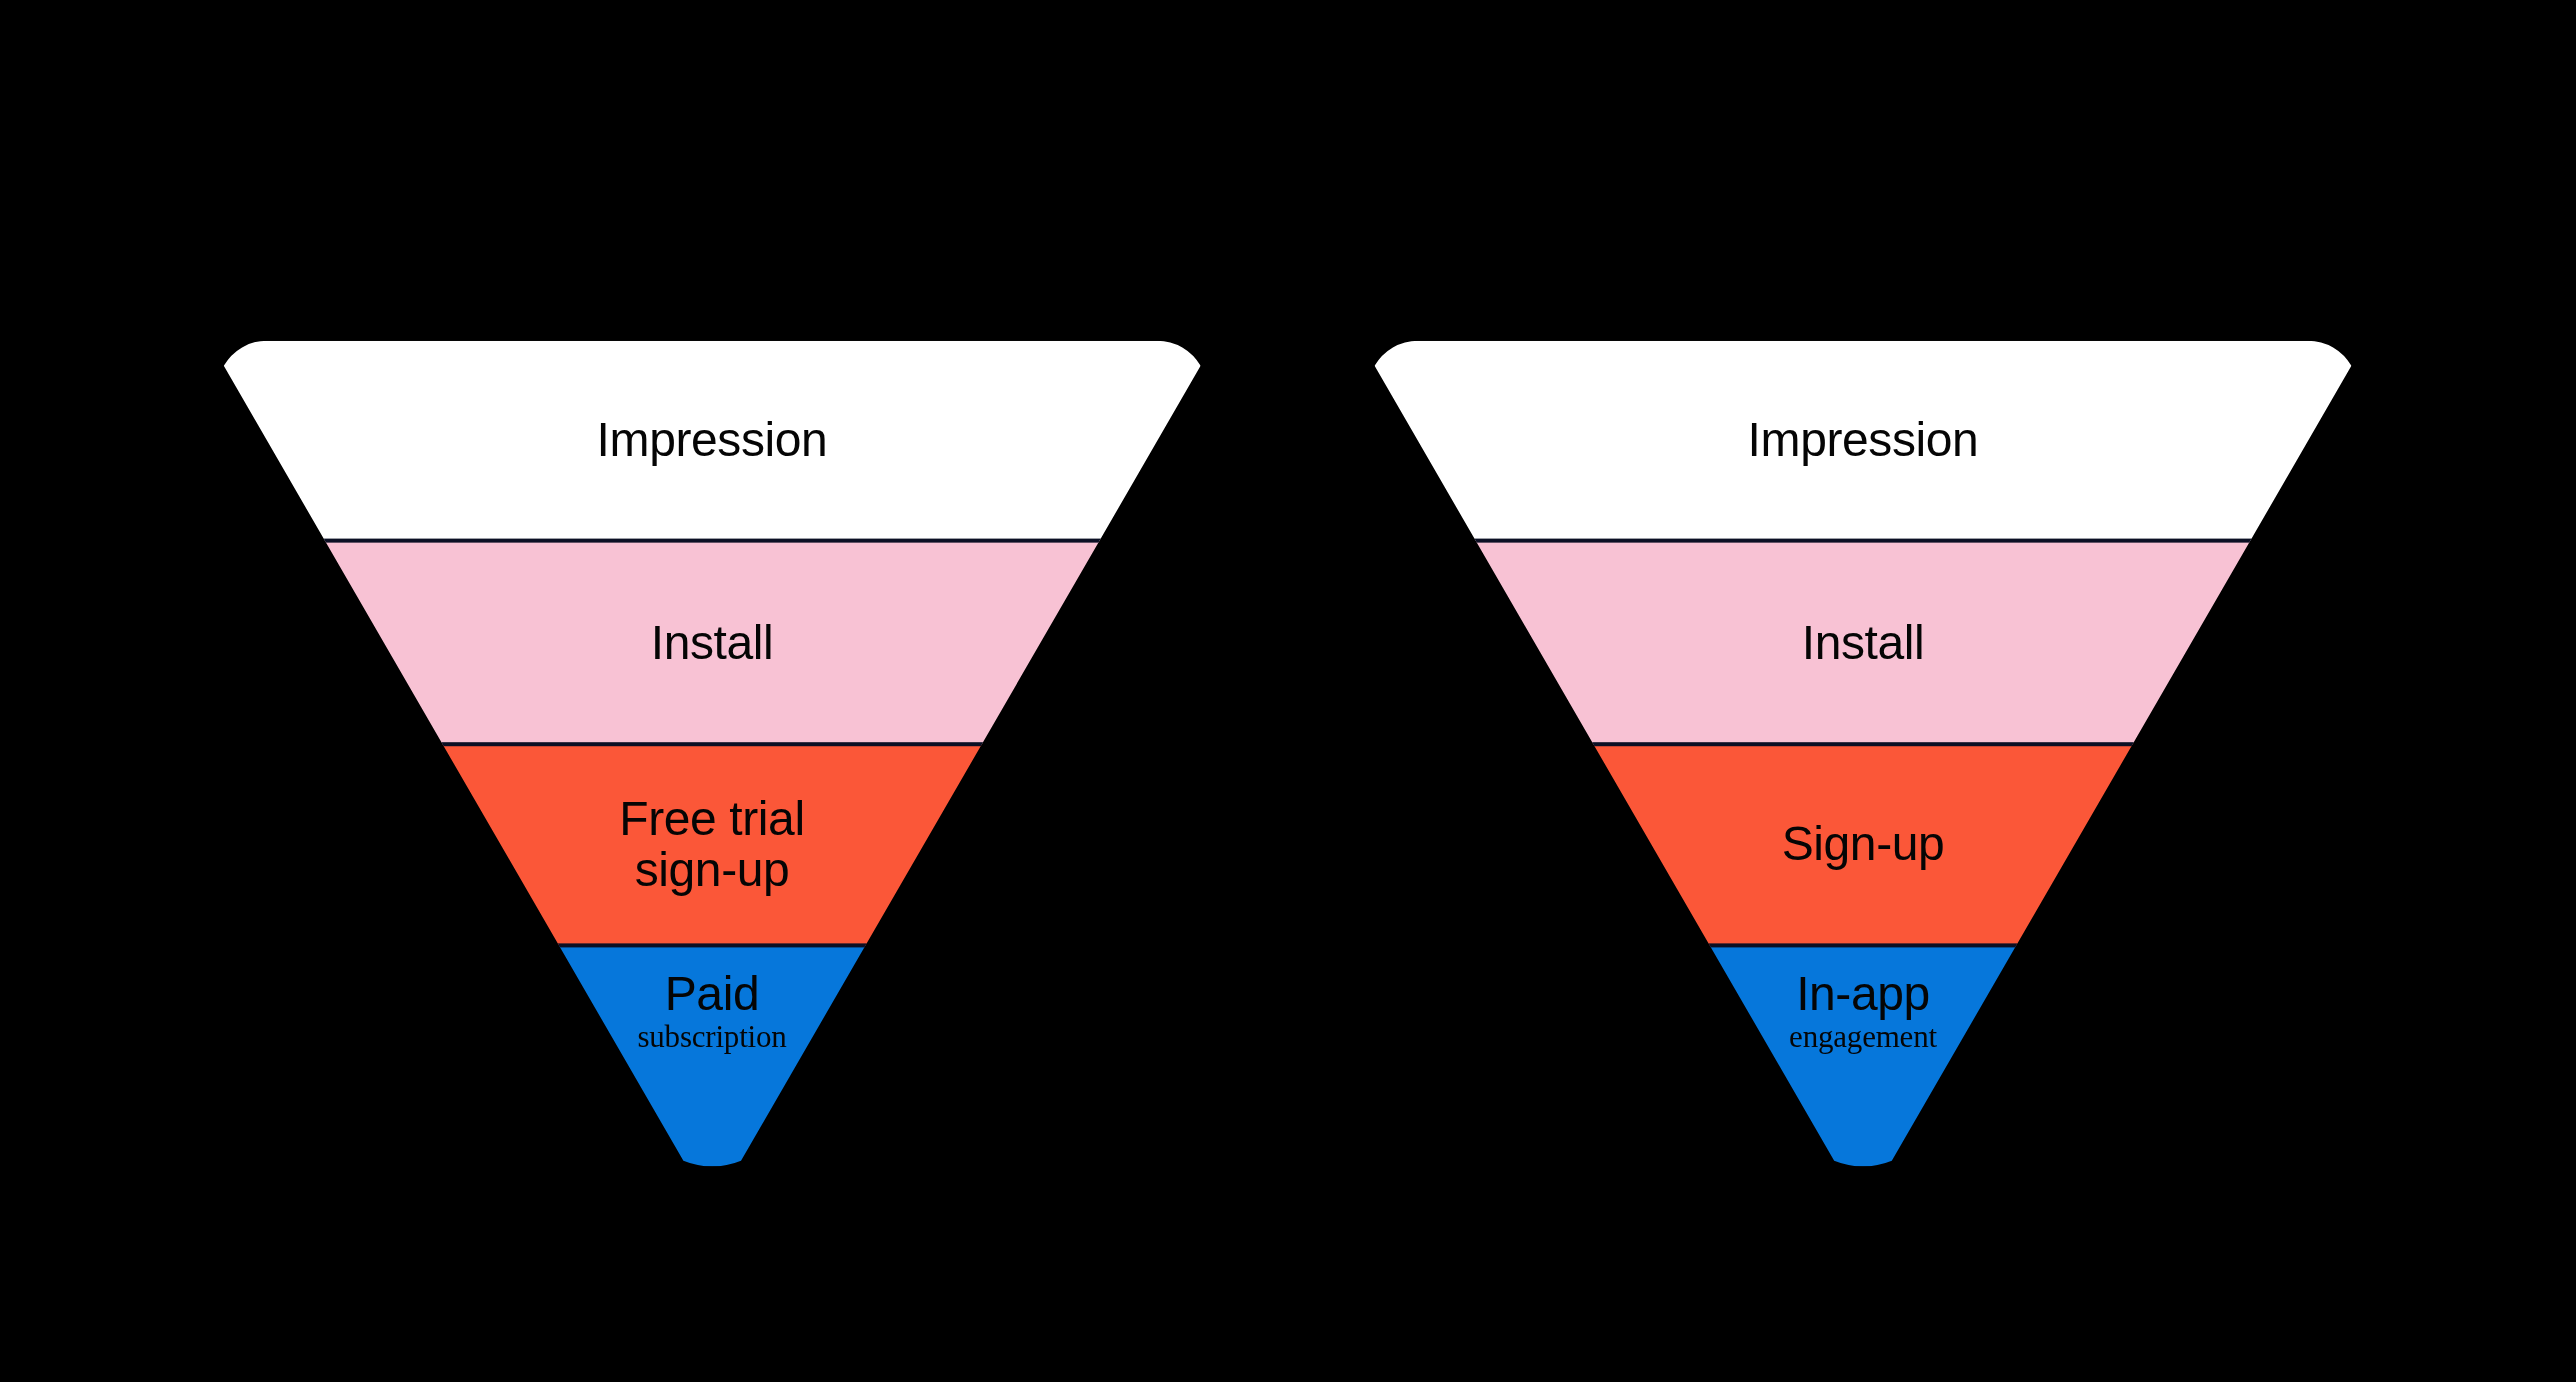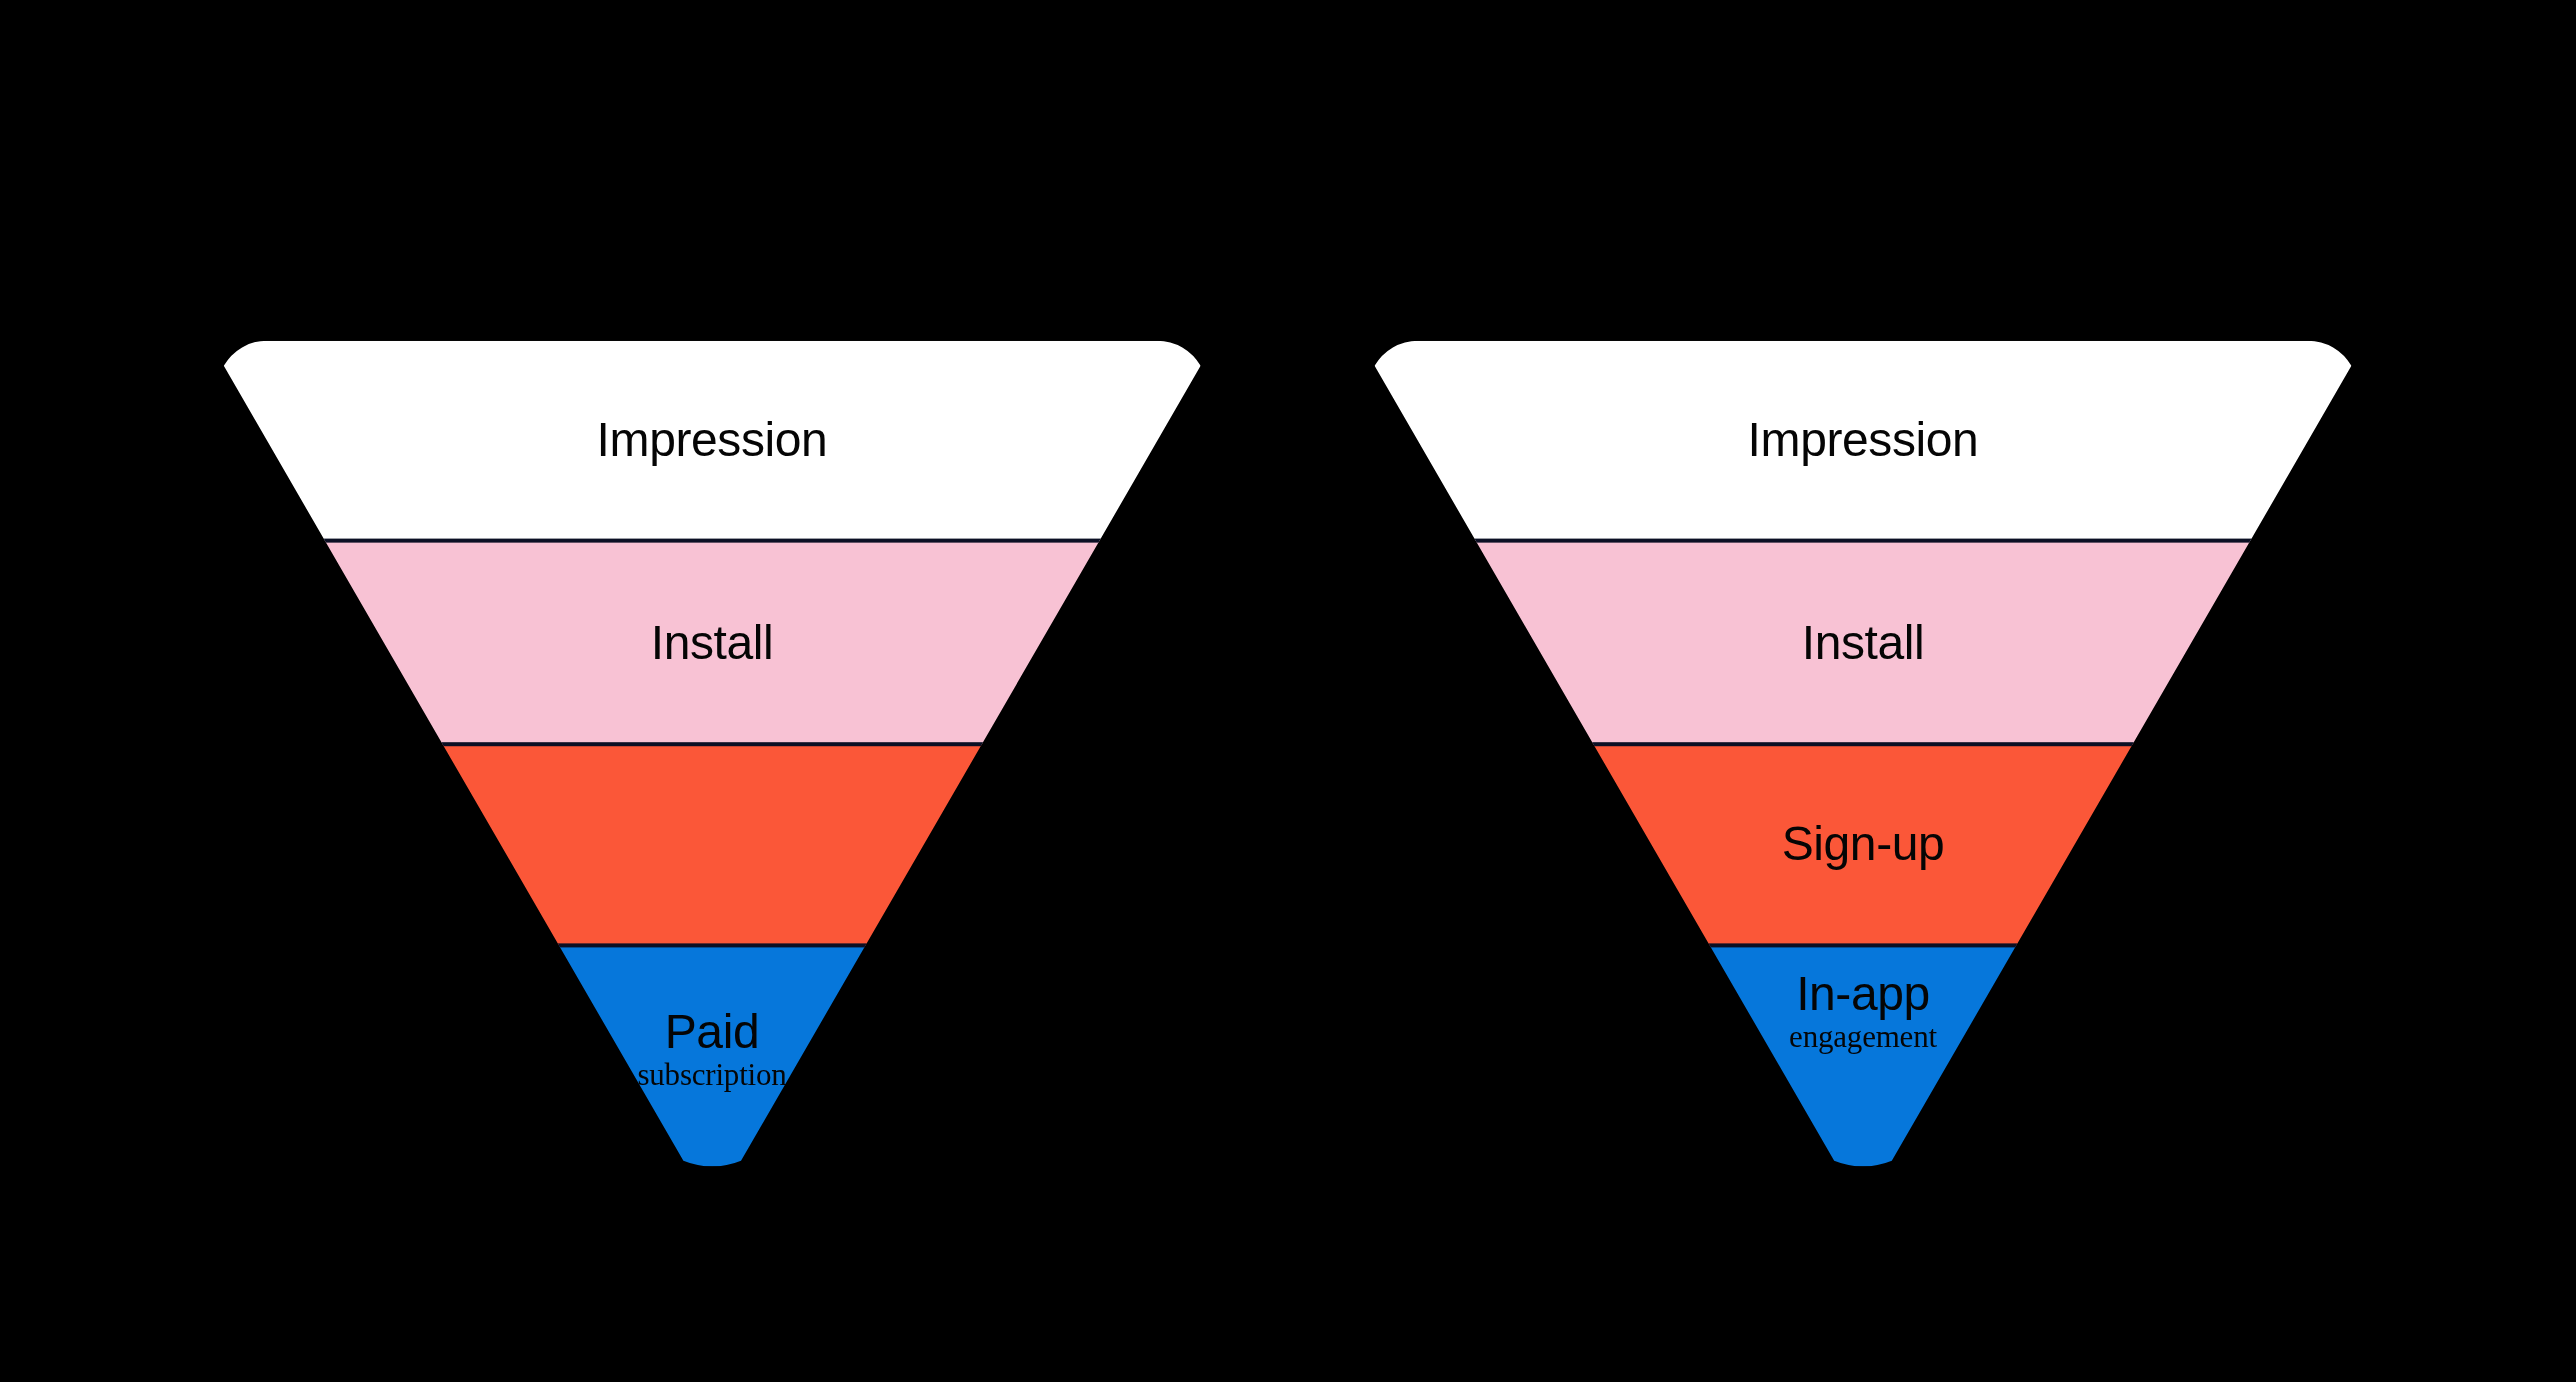--- a/index.html
+++ b/index.html
@@ -101,21 +101,23 @@
         <rect x="1660" y="925" width="1310" height="250" fill="#FB5738"></rect>
         <rect x="1660" y="922" width="1310" height="5" fill="#0B0F24"></rect>
         <rect x="1660" y="1175" width="1310" height="330" fill="#0677DB"></rect>
         <rect x="1660" y="1172" width="1310" height="5" fill="#0B0F24"></rect>
       </g>
     </svg>
 
   <div class="labels-layer" id="labels-layer">
       <div class="stage-label" style="left: 342px; top: 340px; width: 740px; height: 200px;"><div class="stage-title">Impression</div></div>
       <div class="stage-label" style="left: 342px; top: 541px; width: 740px; height: 204px;"><div class="stage-title">Install</div></div>
-      <div class="stage-label" style="left: 342px; top: 984px; width: 740px; height: 266px; justify-content: flex-start; padding-top: 22.5px; box-sizing: border-box;"><div class="stage-title">Paid</div><div class="stage-sub">subscription</div></div>
+      <div class="stage-label" style="left: 342px; top: 744px; width: 740px; height: 201px;"><div class="stage-title">Free trial
+sign-up</div></div>
+      <div class="stage-label" style="left: 342px; top: 946px; width: 740px; height: 266px; justify-content: flex-start; padding-top: 22.5px; box-sizing: border-box;"><div class="stage-title">Paid</div><div class="stage-sub">subscription</div></div>
       <div class="stage-label" style="left: 1493px; top: 340px; width: 740px; height: 200px;"><div class="stage-title">Impression</div></div>
       <div class="stage-label" style="left: 1493px; top: 541px; width: 740px; height: 204px;"><div class="stage-title">Install</div></div>
       <div class="stage-label" style="left: 1493px; top: 744px; width: 740px; height: 201px;"><div class="stage-title">Sign-up</div></div>
       <div class="stage-label" style="left: 1493px; top: 946px; width: 740px; height: 266px; justify-content: flex-start; padding-top: 22.5px; box-sizing: border-box;"><div class="stage-title">In-app</div><div class="stage-sub">engagement</div></div>
     </div>
 
 </div>
 
 
 </body></html>

